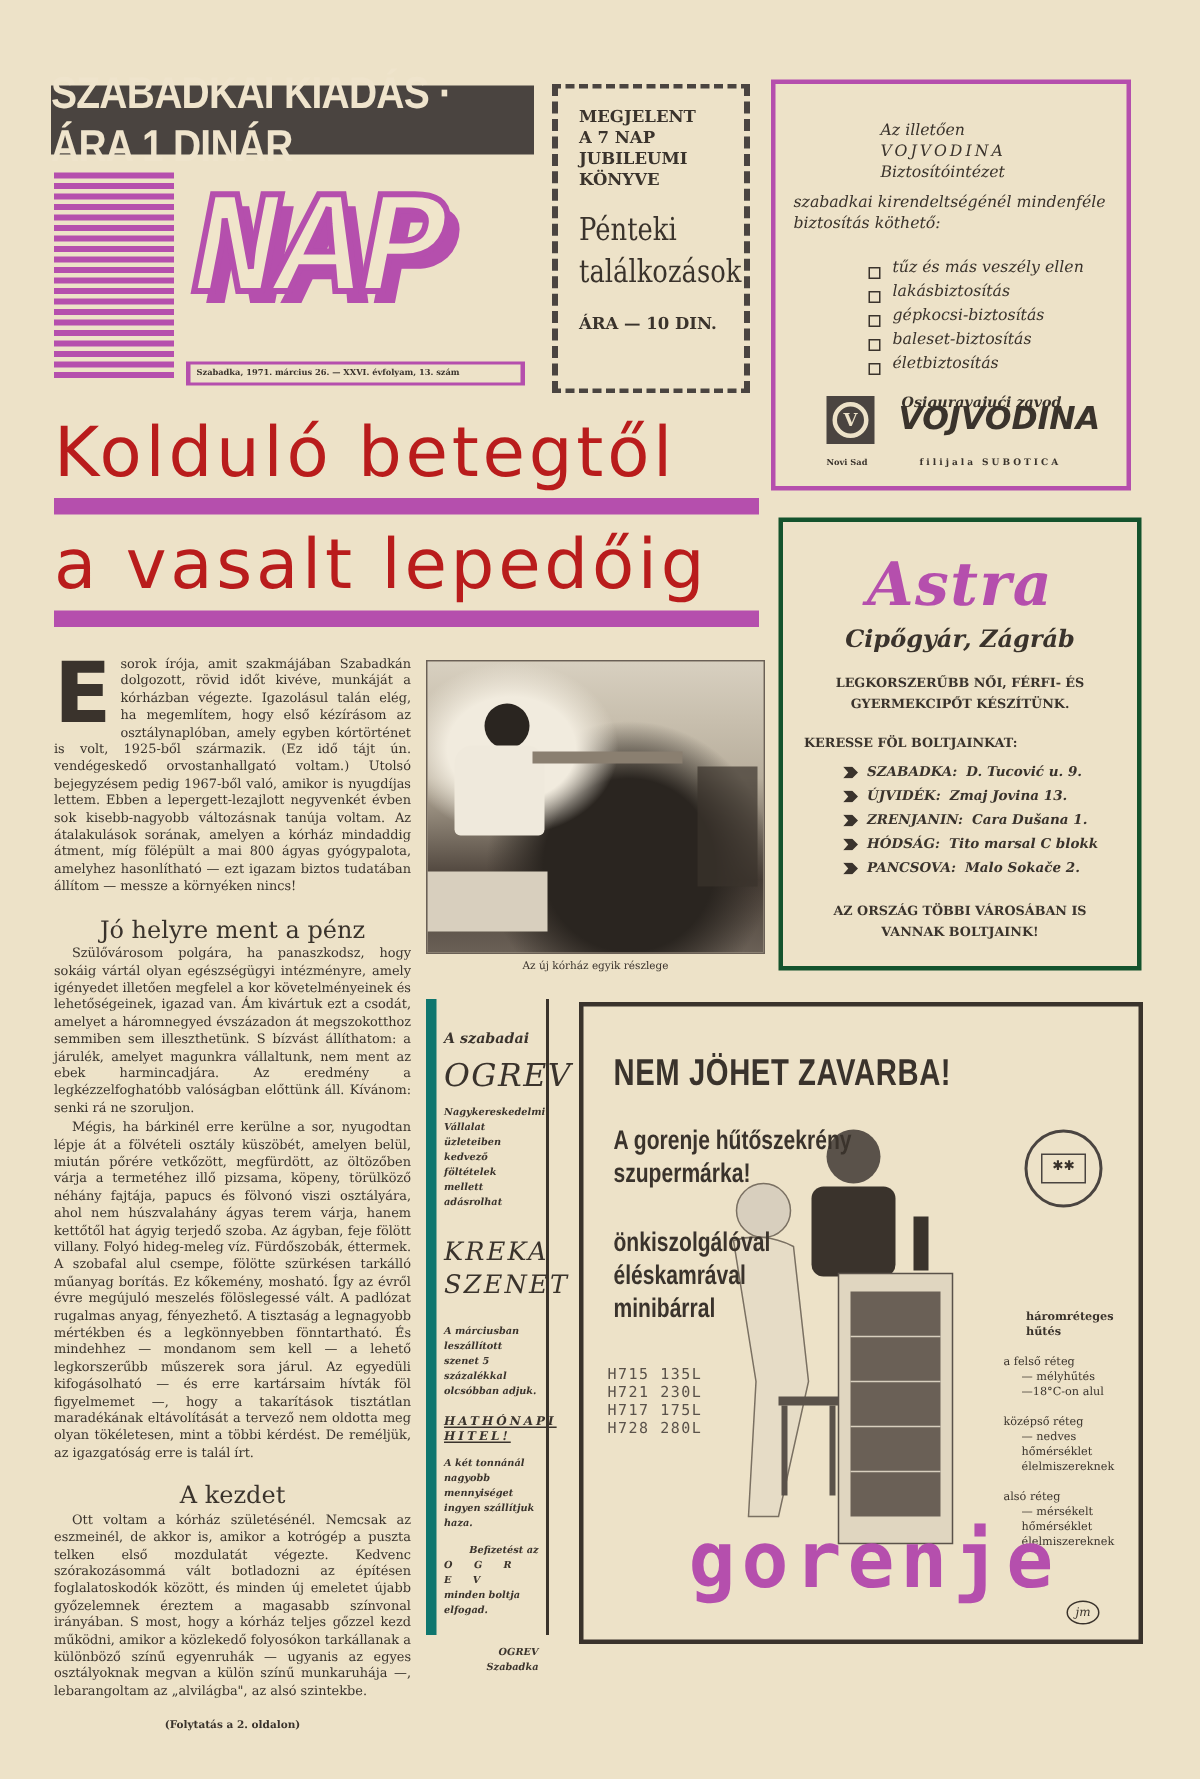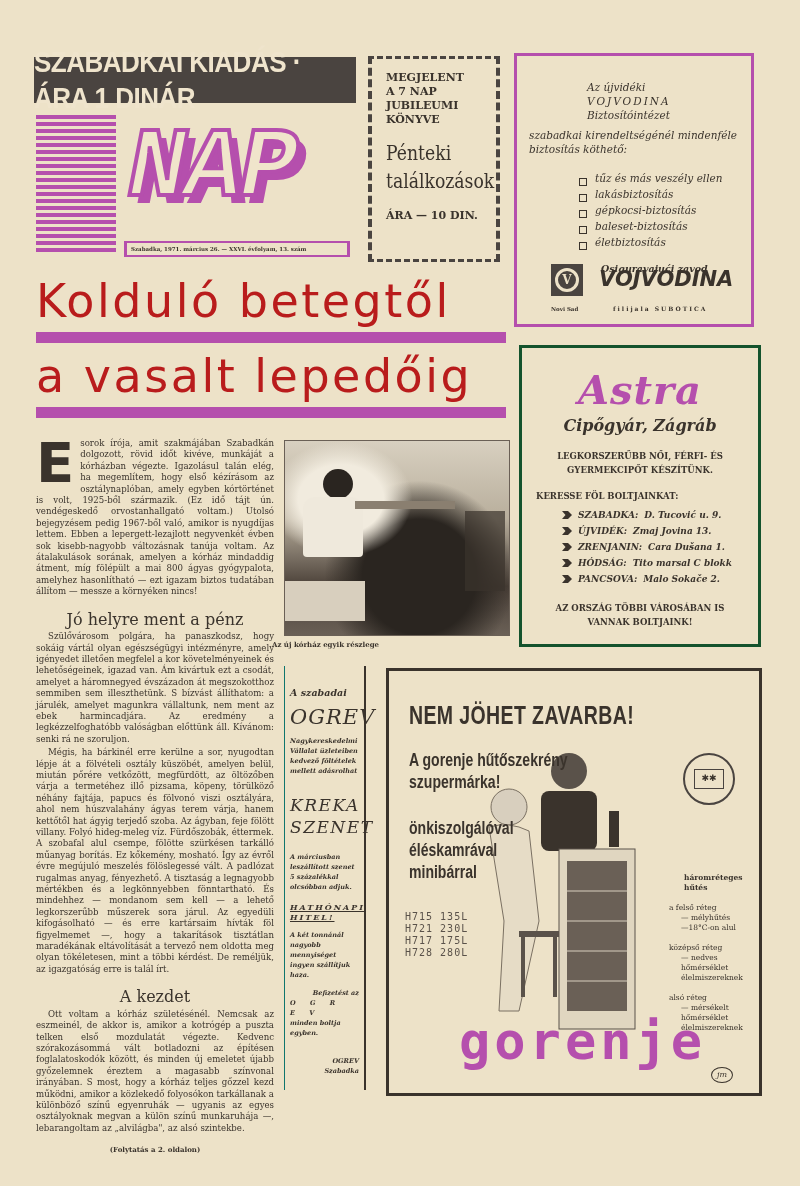--- a/index.html
+++ b/index.html
@@ -116,21 +116,21 @@
   
   .photo {
     left: 284px; top: 440px; width: 226px; height: 196px;
     background:
       radial-gradient(ellipse at 25% 30%, #f1ebde 0 18%, transparent 30%),
       radial-gradient(ellipse at 60% 70%, #2a2520 0 30%, transparent 50%),
       linear-gradient(180deg, #d8d0c0 0%, #b8ae9c 40%, #4a4038 75%, #6a6056 100%);
     border: 1px solid #6a6056; overflow: hidden;
   }
   .photo .fig { position: absolute; }
-  .photo-caption { left: 272px; top: 640px; width: 226px; text-align: left; font-size: 7px; font-weight: bold; }
+  .photo-caption { left: 284px; top: 640px; width: 226px; text-align: center; font-size: 7px; font-weight: normal; }
 
   
   .astra {
     left: 519px; top: 345px; width: 242px; height: 302px;
     border: 3px solid #14532d; padding: 22px 14px 10px 14px;
     font-style: italic; font-weight: bold;
   }
   .astra .brand {
     text-align: center; font-family: "DejaVu Serif", serif; font-size: 40px;
     color: #b54fad; font-weight: bold; font-style: italic; letter-spacing: 1px; line-height: 40px;
@@ -142,21 +142,21 @@
   .astra li { font-size: 9px; line-height: 16px; display: flex; gap: 6px; align-items: center; white-space: nowrap; }
   .astra li .arrow {
     width: 10px; height: 8px; background: #3a332c; display: inline-block;
     clip-path: polygon(0 0, 60% 0, 100% 50%, 60% 100%, 0 100%, 35% 50%);
   }
   .astra .foot { text-align: center; font-size: 8.5px; line-height: 14px; margin-top: 14px; font-style: normal; }
 
   
   .ogrev {
     left: 284px; top: 666px; width: 82px; height: 424px;
-    border-left: 1px solid #0f766e; border-right: 2px solid #3a332c;
+    border-left: 7px solid #0f766e; border-right: 2px solid #3a332c;
     padding: 22px 5px 6px 5px; font-style: italic; font-size: 6.5px; line-height: 10px; font-weight: bold;
   }
   .ogrev .pre { font-size: 9.5px; }
   .ogrev .big { font-size: 21px; line-height: 26px; font-weight: normal; margin: 6px 0; letter-spacing: 1px; }
   .ogrev .kreka { font-size: 17px; line-height: 22px; font-weight: normal; margin: 18px 0 14px 0; letter-spacing: 1.5px; }
   .ogrev .r { text-align: right; }
   .ogrev .hat { font-size: 8px; letter-spacing: 2px; margin: 10px 0 8px 0; text-decoration: underline; }
   .ogrev .spaced { letter-spacing: 6px; }
   .ogrev p { margin-bottom: 8px; }
 
@@ -248,21 +248,21 @@
   </div>
   <div class="title">
     <div>Pénteki</div>
     <div>találkozások</div>
   </div>
   <div class="price">ÁRA — 10 DIN.</div>
 </div>
 
 <div class="abs vojvodina">
   <div class="intro">
-    <div>Az újvidéki</div>
+    <div>Az illetően</div>
     <div class="ins-name">VOJVODINA</div>
     <div>Biztosítóintézet</div>
   </div>
   <div class="body">szabadkai kirendeltségénél mindenféle biztosítás köthető:</div>
   <ul>
     <li>
         <span class="box"></span>
         <span>tűz és más veszély ellen</span>
       </li>
     <li>
@@ -363,21 +363,21 @@
   <div class="kreka">
     <div>KREKA</div>
     <div>SZENET</div>
   </div>
   <p>A márciusban leszállított szenet 5 százalékkal olcsóbban adjuk.</p>
   <div class="hat">HATHÓNAPI HITEL!</div>
   <p>A két tonnánál nagyobb mennyiséget ingyen szállítjuk haza.</p>
   <div>
     <div class="r">Befizetést az</div>
     <div class="spaced">O G R E V</div>
-    <div>minden boltja egyben.</div>
+    <div>minden boltja elfogad.</div>
   </div>
   <div style="margin-top:18px;">
     <div class="r">OGREV</div>
     <div class="r">Szabadka</div>
   </div>
 </div>
 
 <div class="abs gorenje">
   <div class="hl">NEM JÖHET ZAVARBA!</div>
   <div class="illus">

